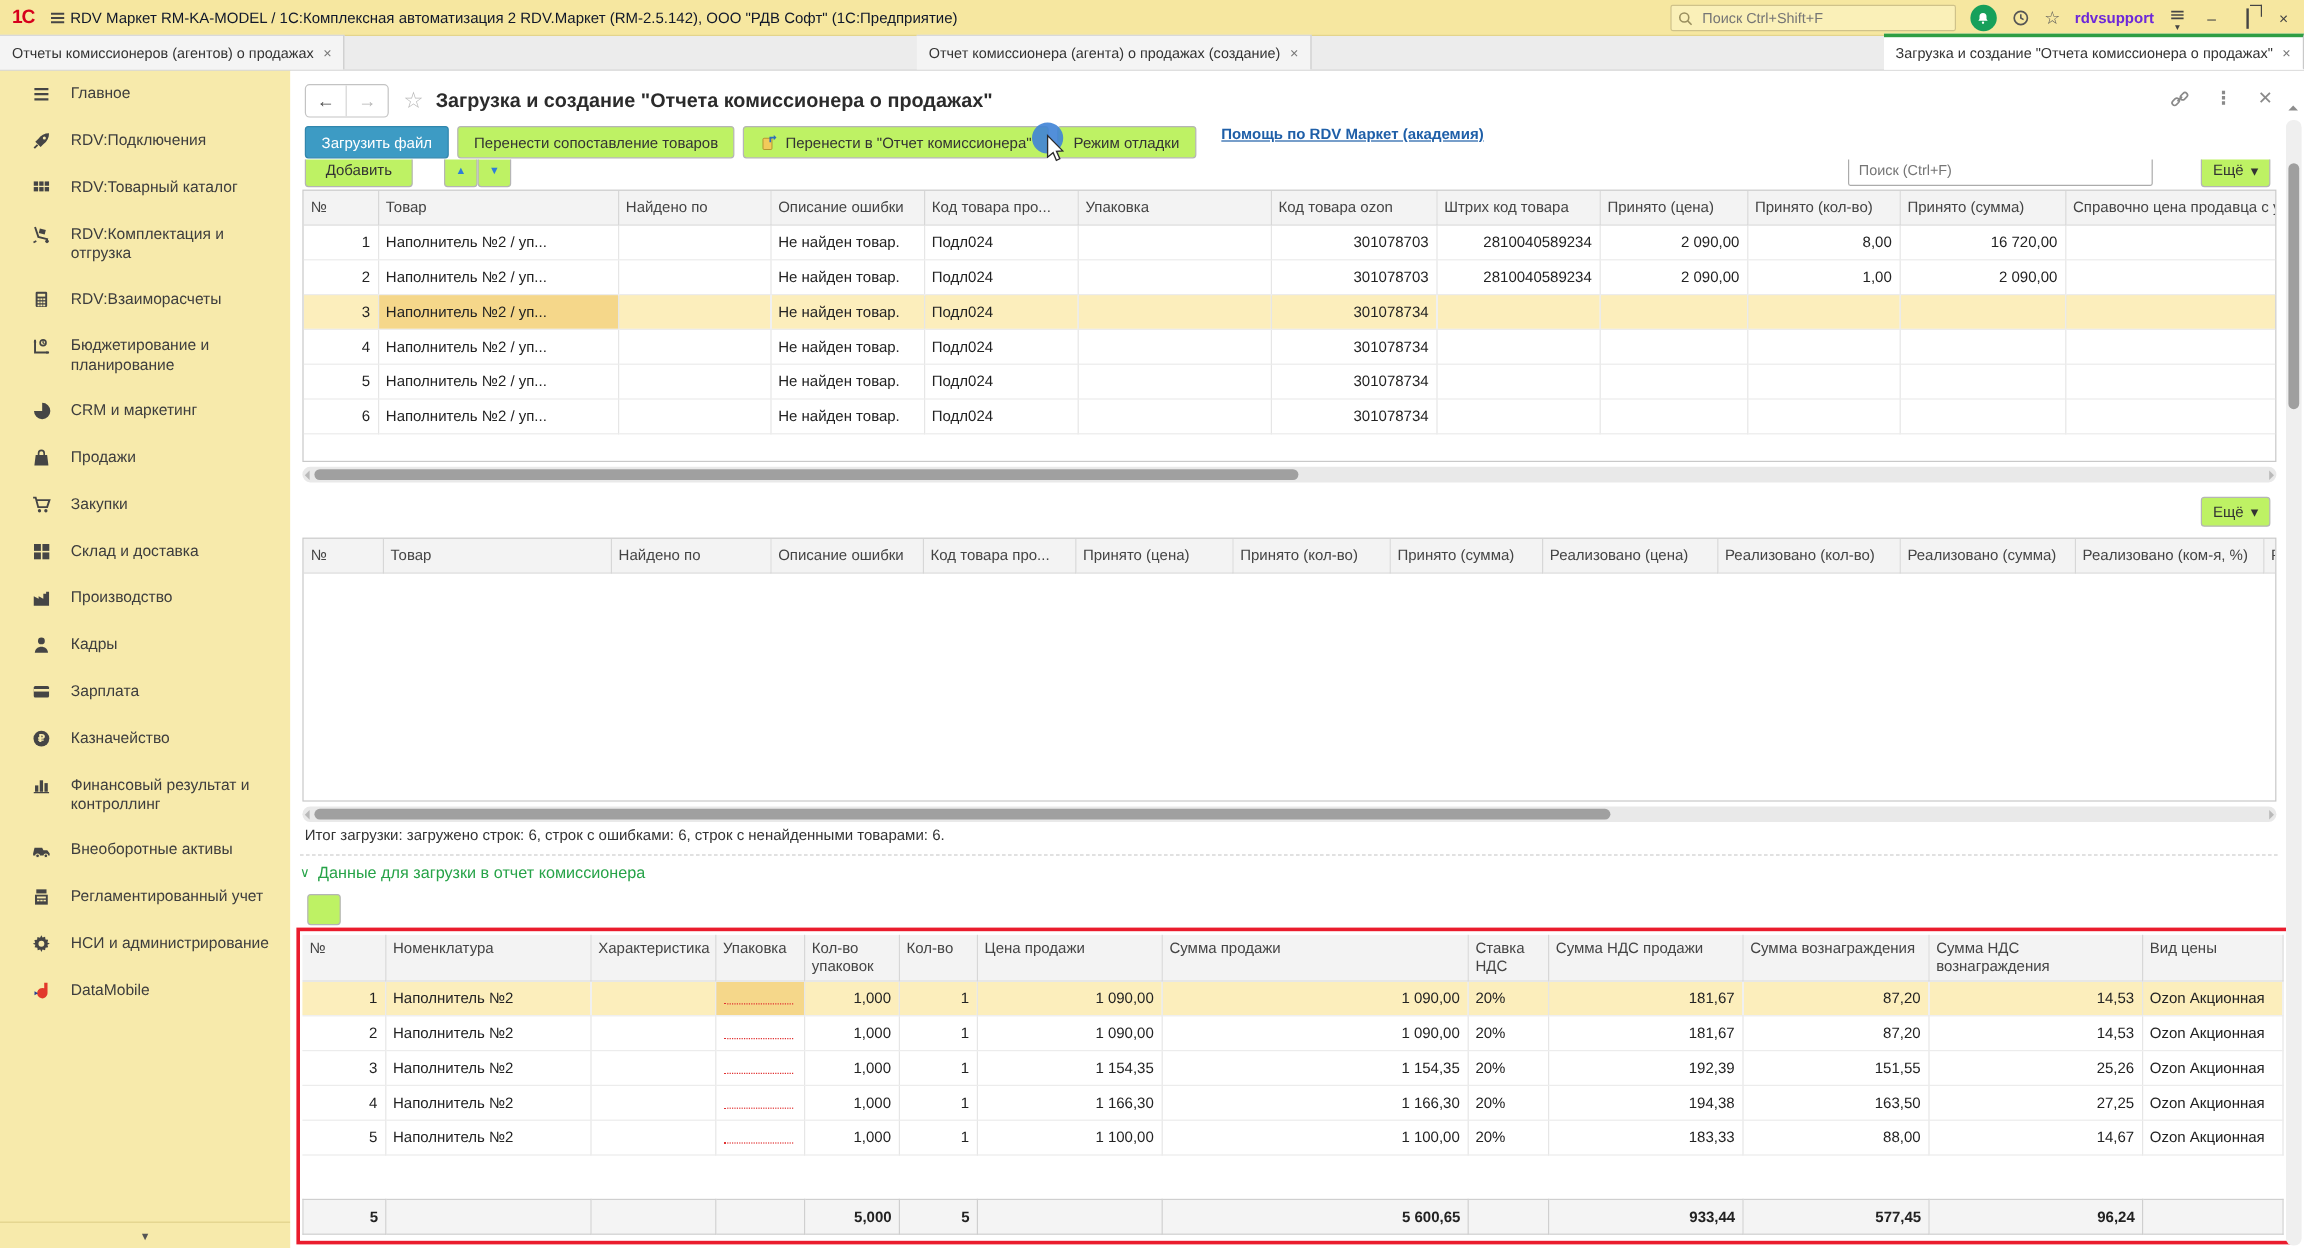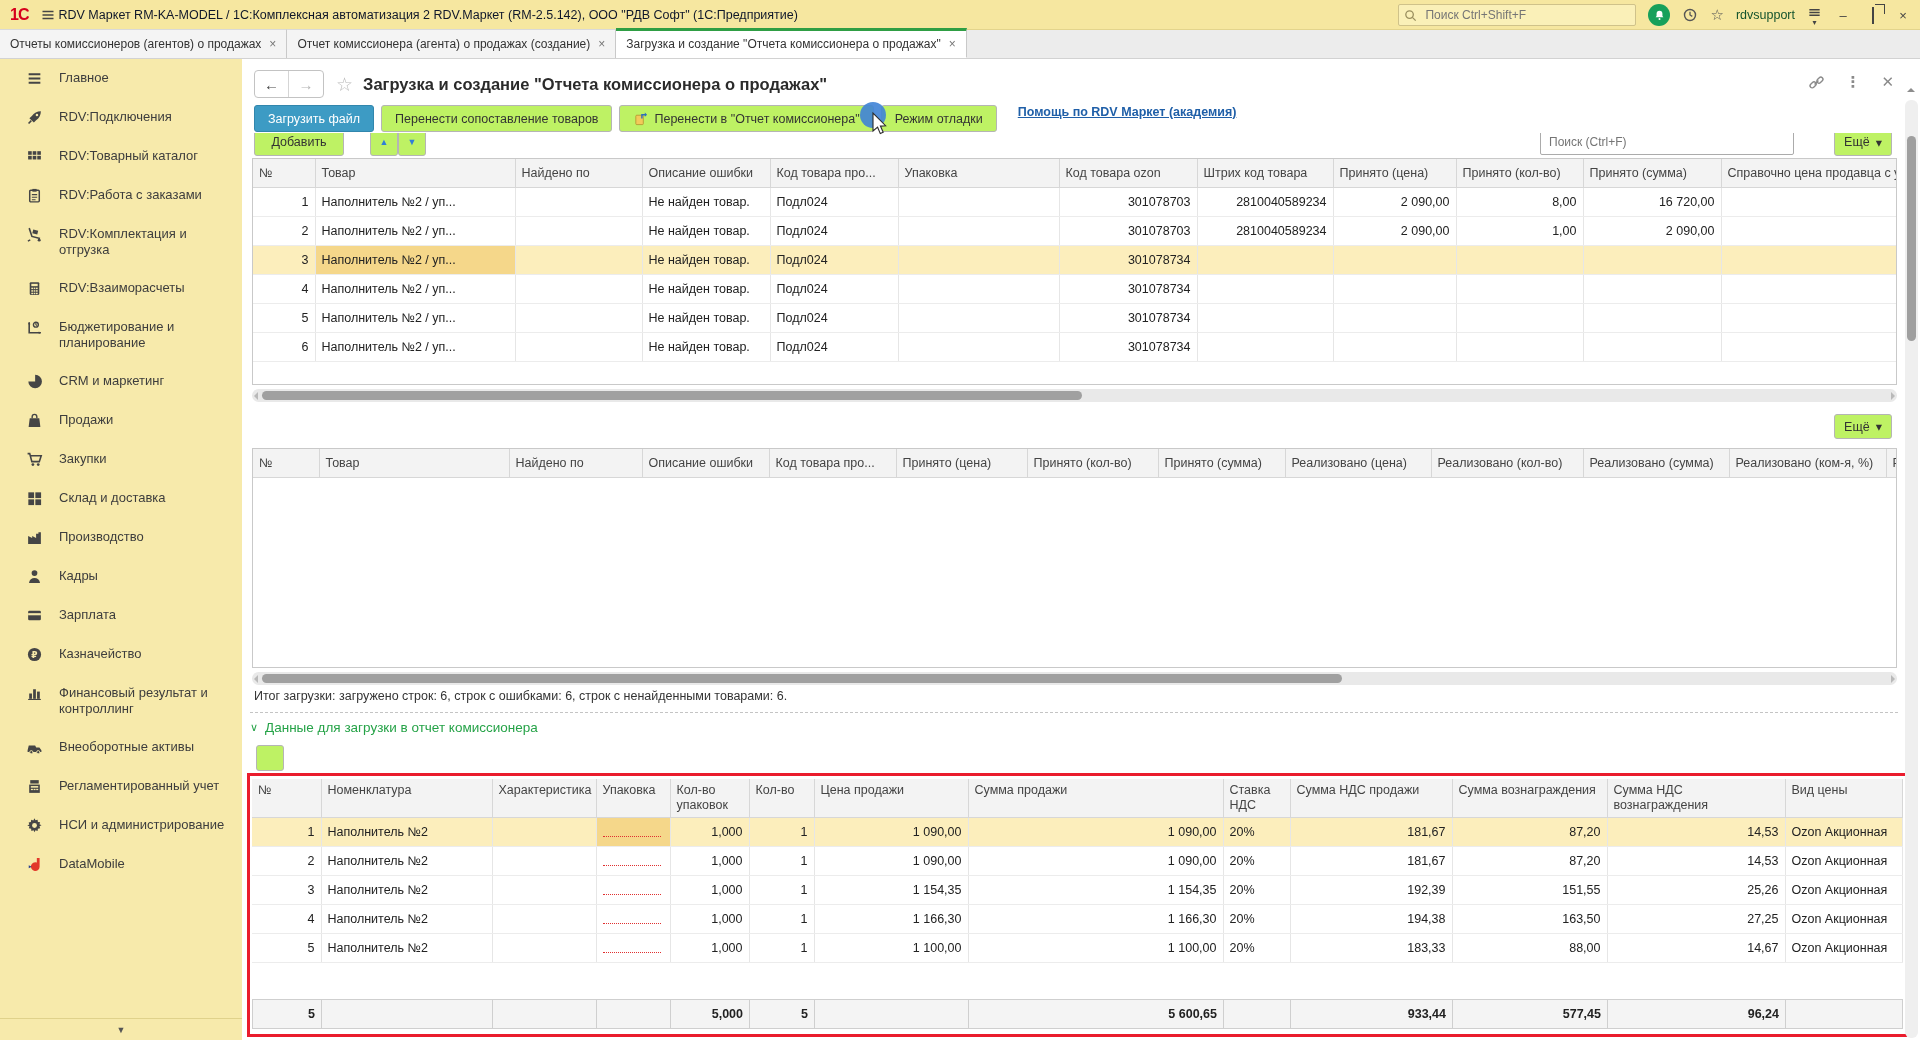--- a/index.html
+++ b/index.html
@@ -11,31 +11,31 @@
     background:#f6e7a0; border-bottom:1px solid #e3d48c; display:flex; align-items:center; }
   .logo-1c { font-weight:800; color:#d6001c; font-size:16px; margin-left:10px; letter-spacing:-1px; }
   .tb-ham { margin-left:12px; display:inline-flex; }
   .tb-title { margin-left:2px; font-size:12.5px; color:#0f172a; white-space:nowrap; }
   .tb-right { position:absolute; right:8px; top:0; height:30px; display:flex; align-items:center; gap:12px; }
   .tb-search { width:238px; height:22px; background:#faf0b8; border:1px solid #cfc28a; border-radius:2px;
     font-size:12px; color:#8d8355; padding:0 6px 0 26px; outline:none; }
   .tb-search-wrap { position:relative; }
   .tb-search-wrap svg { position:absolute; left:5px; top:4px; }
   .bell-circle { width:22px; height:22px; border-radius:50%; background:#17a05b; display:flex; align-items:center; justify-content:center; }
-  .tb-user { font-size:12.5px; color:#14532d; }
+  .tb-user { font-size:12.5px; color:#6d28d9;font-weight:bold; }
   .tb-ico { color:#555; font-size:15px; display:inline-flex; align-items:center; }
   .win-btn { color:#444; font-size:13px; width:18px; text-align:center; }
   .restore-box { width:10px; height:10px; border:1.4px solid #444; position:relative; }
   .restore-box:before{ content:""; position:absolute; left:2px; top:-4px; width:9px; height:9px; border:1.4px solid #444; border-left:none; border-bottom:none; }
   .usermenu { display:flex; flex-direction:column; align-items:center; line-height:6px; }
   .usermenu .car { font-size:8px; color:#444; }
 
   
   .tabbar { position:absolute; left:0; top:30px; width:1920px; height:29px; background:#ececec;
-    border-bottom:1px solid #d2d2d2; display:flex; align-items:flex-end; }
+    border-bottom:1px solid #d2d2d2; display:flex; align-items:flex-end;justify-content:space-between; }
   .tab { height:29px; display:flex; align-items:center; padding:0 10px; font-size:12px; color:#333;
     background:#f4f4f4; border-right:1px solid #c9c9c9; border-top:1px solid #d9d9d9; cursor:default; white-space:nowrap; }
   .tab.active { background:#fff; border-top:3px solid #2f9e44; border-bottom:1px solid #fff; height:30px; }
   .tab-x { margin-left:8px; color:#777; font-size:12px; }
 
   
   .sidebar { position:absolute; left:0; top:59px; width:242px; height:981px; background:#f7eaab; overflow:hidden; }
   .side-item { display:flex; align-items:flex-start; padding:11px 8px 11px 26px; cursor:pointer; }
   .side-ico { width:22px; flex:0 0 22px; margin-right:11px; margin-top:0px; display:inline-flex; }
   .side-lbl { font-size:13px; color:#3d3d3d; line-height:16px; max-width:172px; }
@@ -204,30 +204,20 @@
               <rect x="2" y="3" width="3.4" height="3.4"></rect>
               <rect x="6.3" y="3" width="3.4" height="3.4"></rect>
               <rect x="10.6" y="3" width="3.4" height="3.4"></rect>
               <rect x="2" y="7.4" width="3.4" height="3.4"></rect>
               <rect x="6.3" y="7.4" width="3.4" height="3.4"></rect>
               <rect x="10.6" y="7.4" width="3.4" height="3.4"></rect>
             </g>
           </svg>
         </span>
         <span class="side-lbl">RDV:Товарный каталог</span>
-      </div>
-      <div class="side-item">
-        <span class="side-ico">
-          <svg viewBox="0 0 16 16" width="17" height="17">
-            <rect x="3.5" y="3" width="9" height="11" rx="1" fill="none" stroke="#454545" stroke-width="1.4"></rect>
-            <rect x="6" y="1.8" width="4" height="2.6" fill="#454545"></rect>
-            <path d="M5.5 7.2h5M5.5 9.6h5M5.5 12h3.5" stroke="#454545" stroke-width="1"></path>
-          </svg>
-        </span>
-        <span class="side-lbl">RDV:Работа с заказами</span>
       </div>
       <div class="side-item">
         <span class="side-ico">
           <svg viewBox="0 0 16 16" width="17" height="17">
             <path d="M3 2l2.6 7.8 7.6 2" fill="none" stroke="#454545" stroke-width="1.5"></path>
             <rect x="6.3" y="3.8" width="4.8" height="3.6" fill="#454545" transform="rotate(14 8.7 5.6)"></rect>
             <circle cx="12.4" cy="13.3" r="1.4" fill="#454545"></circle>
             <path d="M1.8 14.2l2.2-1.2" stroke="#454545" stroke-width="1.3"></path>
           </svg>
         </span>

